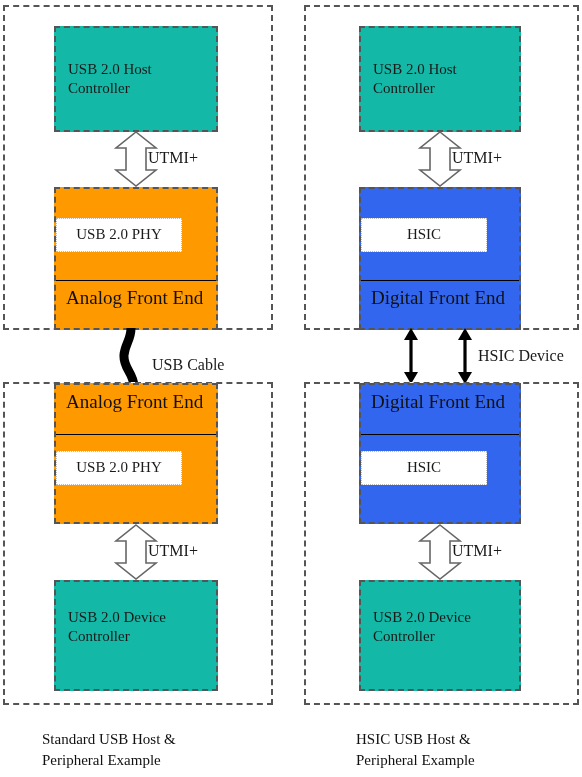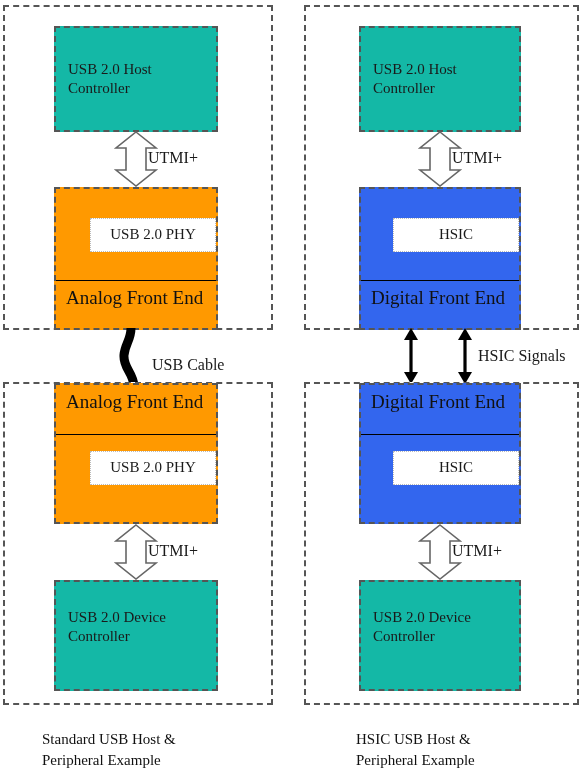--- a/index.html
+++ b/index.html
@@ -62,21 +62,21 @@
   .phy-stack.blue   { background: #3366EE; }
 
   .phy-seg {
     position: relative;
     box-sizing: border-box;
   }
   .phy-seg.core {
     flex: 0 0 auto;
     display: flex;
     align-items: center;
-    justify-content: flex-end;
+    justify-content: flex-start;
   }
   .phy-seg.front {
     flex: 1 1 auto;
     display: flex;
     align-items: flex-start;
     padding-left: 10px;
     padding-top: 6px;
   }
   .seg-divider-top {
     border-top: 1px solid #000000;
@@ -225,21 +225,21 @@
       <polygon points="9,56 16,44 2,44" fill="#000000"></polygon>
     </svg>
   </div>
   <div class="solid-arrow" style="left:456px; top:328px; width:18px; height:56px;">
     <svg width="18" height="56" viewBox="0 0 18 56">
       <line x1="9" y1="6" x2="9" y2="50" stroke="#000000" stroke-width="3.2"></line>
       <polygon points="9,0 16,12 2,12" fill="#000000"></polygon>
       <polygon points="9,56 16,44 2,44" fill="#000000"></polygon>
     </svg>
   </div>
-  <div class="floating-label" style="left:478px; top:347px;">HSIC Signals</div>
+  <div class="floating-label" style="left:478px; top:347px;">HSIC Device</div>
 
   <div class="outer-box" style="left:304px; top:382px; width:275px; height:323px;"></div>
 
   <div class="phy-stack blue" style="left:359px; top:383px; width:162px; height:141px;">
     <div class="phy-seg front" style="flex:0 0 49px;">
       <span class="front-label">Digital Front End</span>
     </div>
     <div class="phy-seg core seg-divider-top" style="flex:1 1 auto;">
       <div class="inner-white" style="width:126px; height:34px; margin-bottom:22px;">
         <span>HSIC</span>

